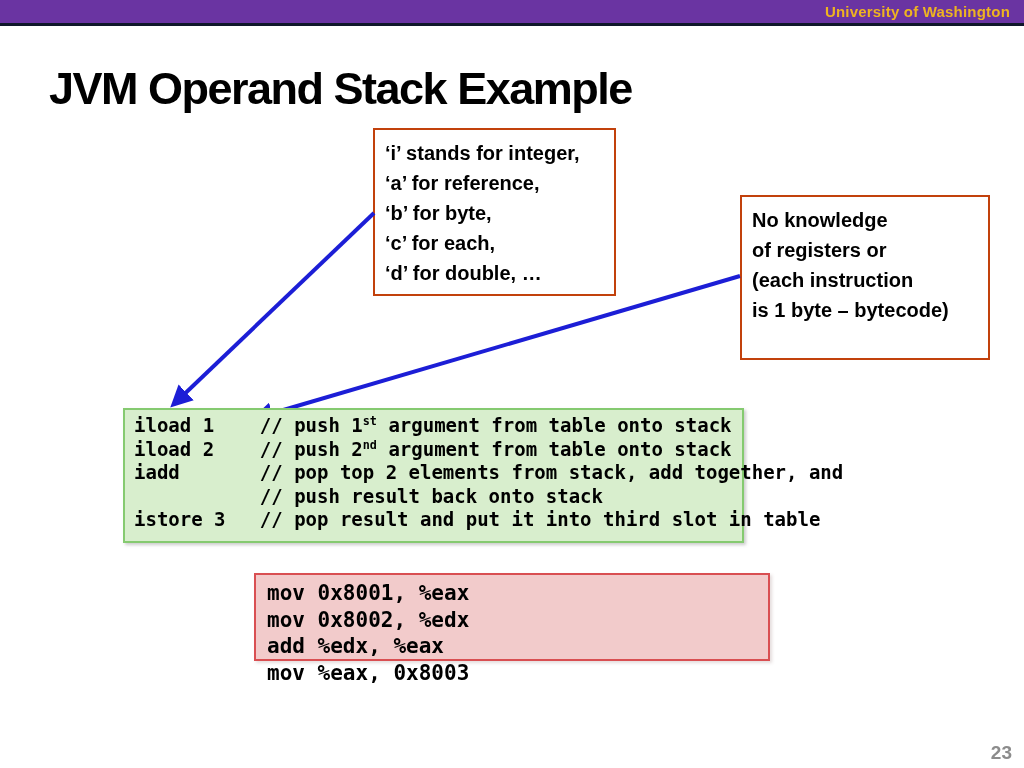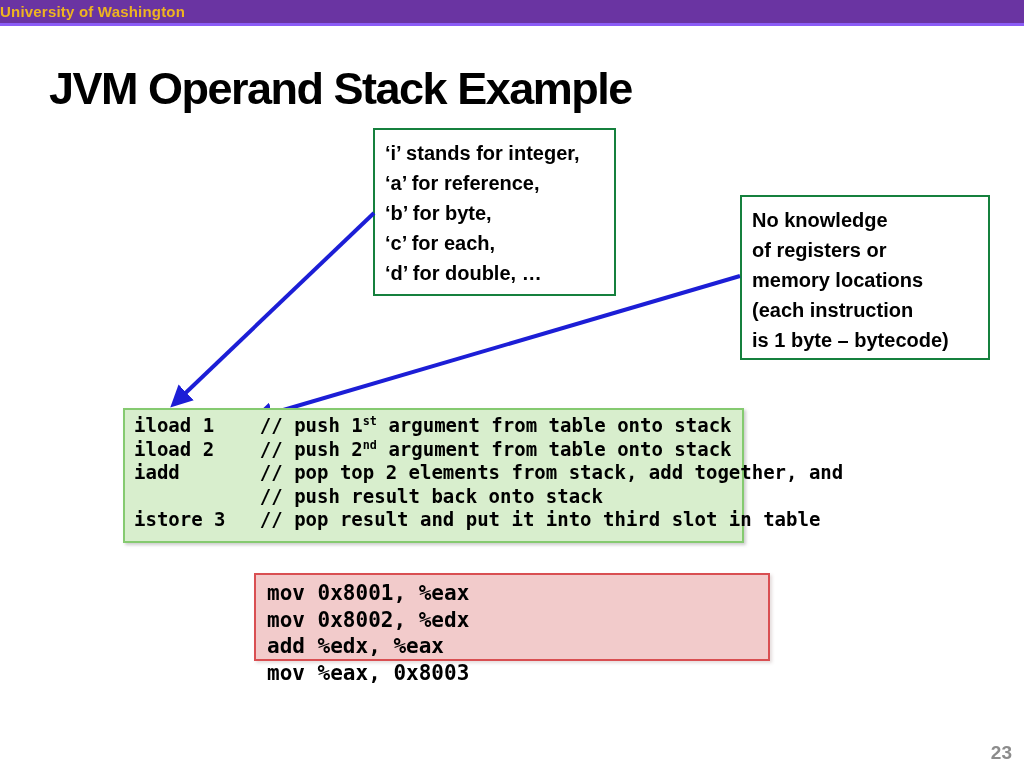--- a/index.html
+++ b/index.html
@@ -3,36 +3,36 @@
 <meta charset="utf-8">
 <style>
   html,body { margin:0; padding:0; background:#ffffff; }
   .slide {
     position:relative; width:1024px; height:768px; background:#ffffff;
     overflow:hidden; font-family:"Liberation Sans", sans-serif;
   }
   
   .header-bar {
     position:absolute; top:0; left:0; width:1024px; height:23px;
-    background:#6a34a2; border-bottom:3px solid #8b5cf6; box-sizing:content-box;
-    display:flex; align-items:center; justify-content:flex-start;
+    background:#6a34a2; border-bottom:3px solid #0f172a; box-sizing:content-box;
+    display:flex; align-items:center; justify-content:flex-end;
   }
   .institution {
     color:#eeb420; font-weight:bold; font-size:15px; line-height:22px;
     padding-right:14px; letter-spacing:0.2px;
   }
   
   .slide-title {
     position:absolute; left:49px; top:64px; margin:0;
     color:#000000; font-size:45px; font-weight:bold; letter-spacing:-1.5px;
     line-height:50px; white-space:nowrap;text-align:right;
   }
   
   .callout {
-    position:absolute; background:#ffffff; border:2px solid #15803d;
+    position:absolute; background:#ffffff; border:2px solid #c2410c;
     box-sizing:border-box; color:#000000; font-weight:bold;
     font-size:20px; line-height:30px; padding:8px 12px 4px 10px;
   }
   .callout .line { white-space:pre; }
   #types-note     { left:373px; top:128px; width:243px; height:168px; }
   #knowledge-note { left:740px; top:195px; width:250px; height:165px; }
   
   .codebox {
     position:absolute; box-sizing:border-box; color:#000000;
     font-family:"DejaVu Sans Mono","Liberation Mono",monospace; font-weight:bold;
@@ -76,21 +76,20 @@
       <div class="line">‘i’ stands for integer,</div>
       <div class="line">‘a’ for reference,</div>
       <div class="line">‘b’ for byte,</div>
       <div class="line">‘c’ for each,</div>
       <div class="line">‘d’ for double, …</div>
     </div>
 
   <div class="callout" id="knowledge-note">
       <div class="line">No knowledge</div>
       <div class="line">of registers or</div>
-      <div class="line">memory locations</div>
       <div class="line">(each instruction</div>
       <div class="line">is 1 byte – bytecode)</div>
     </div>
 
   <svg class="arrows" width="1024" height="768" viewBox="0 0 1024 768">
     <defs>
       <marker id="ah" markerWidth="5.5" markerHeight="5.5" refX="4.2" refY="2.75" orient="auto">
         <path class="head" d="M0,0 L5.5,2.75 L0,5.5 Z"></path>
       </marker>
     </defs>

